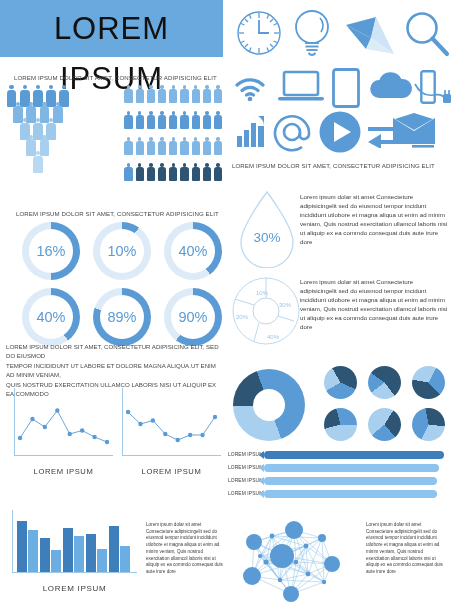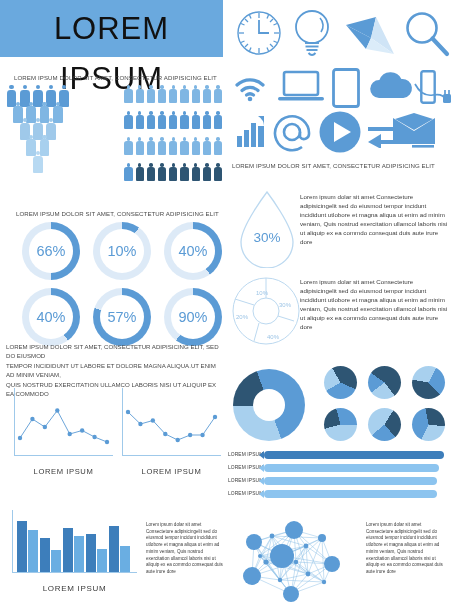--- a/index.html
+++ b/index.html
@@ -425,41 +425,41 @@
     </svg>
   </div>
 
   <div class="cap" style="position:absolute;left:232px;top:162px;">LOREM IPSUM DOLOR SIT AMET, CONSECTETUR ADIPISICING ELIT</div>
 
   <div class="cap" style="position:absolute;left:16px;top:210px;">LOREM IPSUM DOLOR SIT AMET, CONSECTETUR ADIPISICING ELIT</div>
   <div class="gauges" style="top:222px;" id="gauges">
       <div class="gauge" style="left: 16px; top: 0px;">
         <div class="ring" style="background:conic-gradient(#5b9bd5 0deg 180deg, #ddeaf7 180deg 360deg);"></div>
         <div class="hole"></div>
-        <div class="lbl">66%</div>
+        <div class="lbl">16%</div>
       </div>
       <div class="gauge" style="left: 87px; top: 0px;">
         <div class="ring" style="background:conic-gradient(#5b9bd5 0deg 36deg, #ddeaf7 36deg 360deg);"></div>
         <div class="hole"></div>
         <div class="lbl">10%</div>
       </div>
       <div class="gauge" style="left: 158px; top: 0px;">
         <div class="ring" style="background:conic-gradient(#5b9bd5 0deg 144deg, #ddeaf7 144deg 360deg);"></div>
         <div class="hole"></div>
         <div class="lbl">40%</div>
       </div>
       <div class="gauge" style="left: 16px; top: 66px;">
         <div class="ring" style="background:conic-gradient(#5b9bd5 0deg 144deg, #ddeaf7 144deg 360deg);"></div>
         <div class="hole"></div>
         <div class="lbl">40%</div>
       </div>
       <div class="gauge" style="left: 87px; top: 66px;">
         <div class="ring" style="background:conic-gradient(#5b9bd5 0deg 288deg, #ddeaf7 288deg 360deg);"></div>
         <div class="hole"></div>
-        <div class="lbl">57%</div>
+        <div class="lbl">89%</div>
       </div>
       <div class="gauge" style="left: 158px; top: 66px;">
         <div class="ring" style="background:conic-gradient(#5b9bd5 0deg 216deg, #ddeaf7 216deg 360deg);"></div>
         <div class="hole"></div>
         <div class="lbl">90%</div>
       </div>
     </div>
 
   <div class="drop-sec">
     <svg class="drop" viewBox="0 0 62 78">

